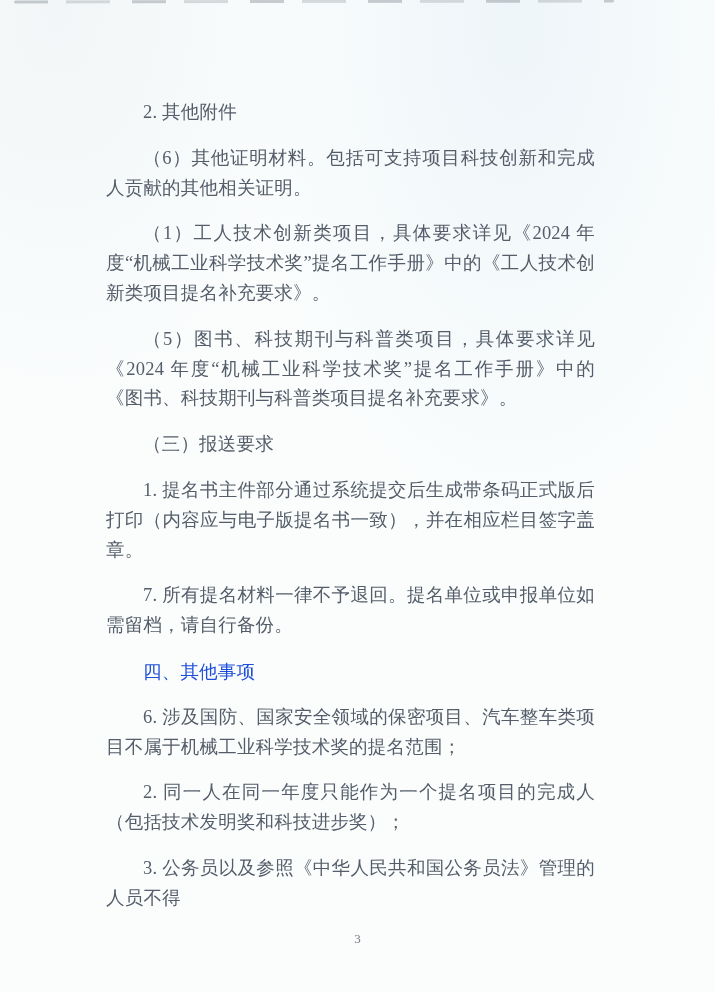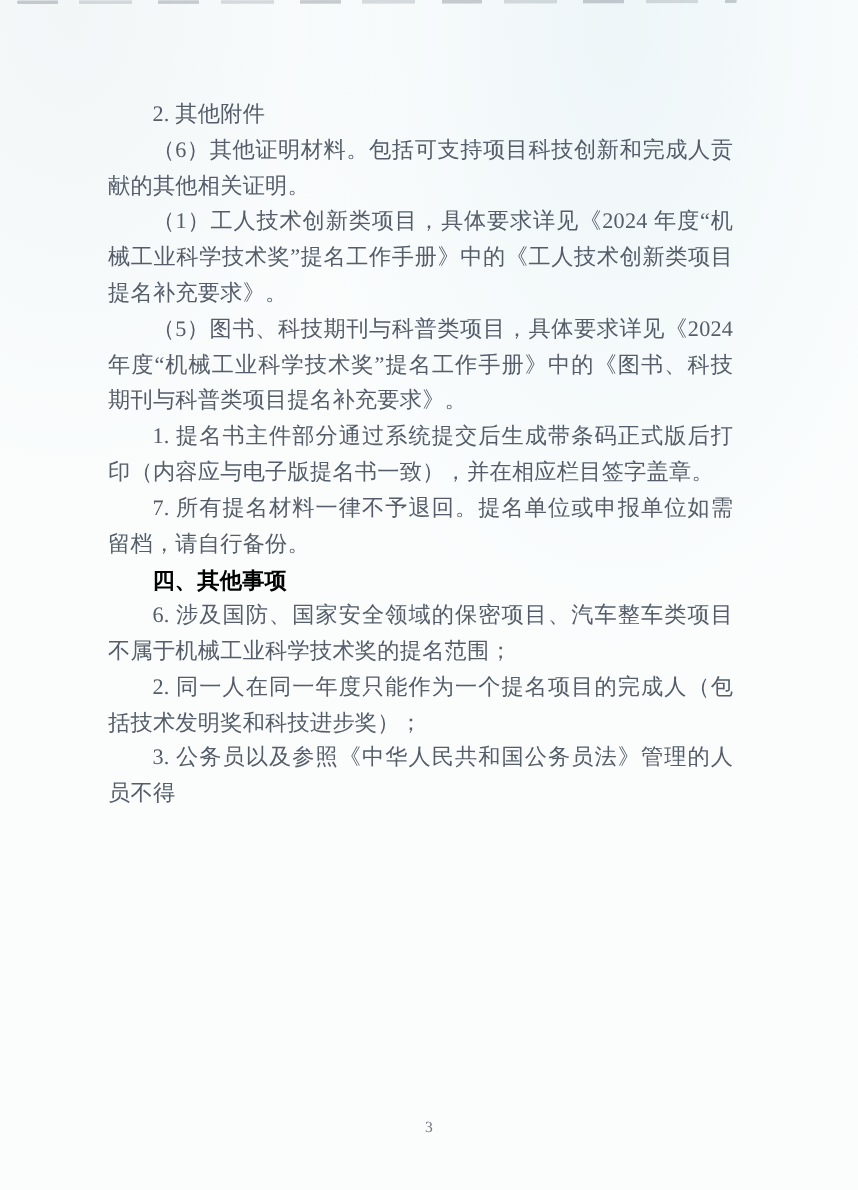--- a/index.html
+++ b/index.html
@@ -43,28 +43,28 @@
     left: 90px;
     top: 82px;
     width: 521px;
     color: #545d69;
     font-size: 18.5px;
     line-height: 29.8px;
     text-align: justify;
     letter-spacing: 0.2px;
   }
   p.para {
-    margin: 0;
+    margin: 16px;
     padding: 0;
     text-indent: 2em;
   }
   p.heading {
     font-family: "Liberation Sans", "DejaVu Sans", sans-serif;
-    font-weight: bold;
-    color: #000000;
+    font-weight: normal;
+    color: #1d4ed8;
   }
   .footer {
     position: absolute;
     left: 0;
     right: 0;
     top: 931px;
     text-align: center;
     font-size: 13px;
     color: #71787f;
     font-family: "Liberation Serif", "DejaVu Serif", serif;
@@ -75,20 +75,21 @@
 
 <div class="page">
 
   <div class="scan-artifact-top"></div>
 
   <div class="text-block">
     <p class="para">2. 其他附件</p>
     <p class="para">（6）其他证明材料。包括可支持项目科技创新和完成人贡献的其他相关证明。</p>
     <p class="para">（1）工人技术创新类项目，具体要求详见《2024 年度“机械工业科学技术奖”提名工作手册》中的《工人技术创新类项目提名补充要求》。</p>
     <p class="para">（5）图书、科技期刊与科普类项目，具体要求详见《2024 年度“机械工业科学技术奖”提名工作手册》中的《图书、科技期刊与科普类项目提名补充要求》。</p>
+    <p class="para">（三）报送要求</p>
     <p class="para">1. 提名书主件部分通过系统提交后生成带条码正式版后打印（内容应与电子版提名书一致），并在相应栏目签字盖章。</p>
     <p class="para">7. 所有提名材料一律不予退回。提名单位或申报单位如需留档，请自行备份。</p>
     <p class="para heading">四、其他事项</p>
     <p class="para">6. 涉及国防、国家安全领域的保密项目、汽车整车类项目不属于机械工业科学技术奖的提名范围；</p>
     <p class="para">2. 同一人在同一年度只能作为一个提名项目的完成人（包括技术发明奖和科技进步奖）；</p>
     <p class="para">3. 公务员以及参照《中华人民共和国公务员法》管理的人员不得</p>
   </div>
 
   <div class="footer">3</div>
 

